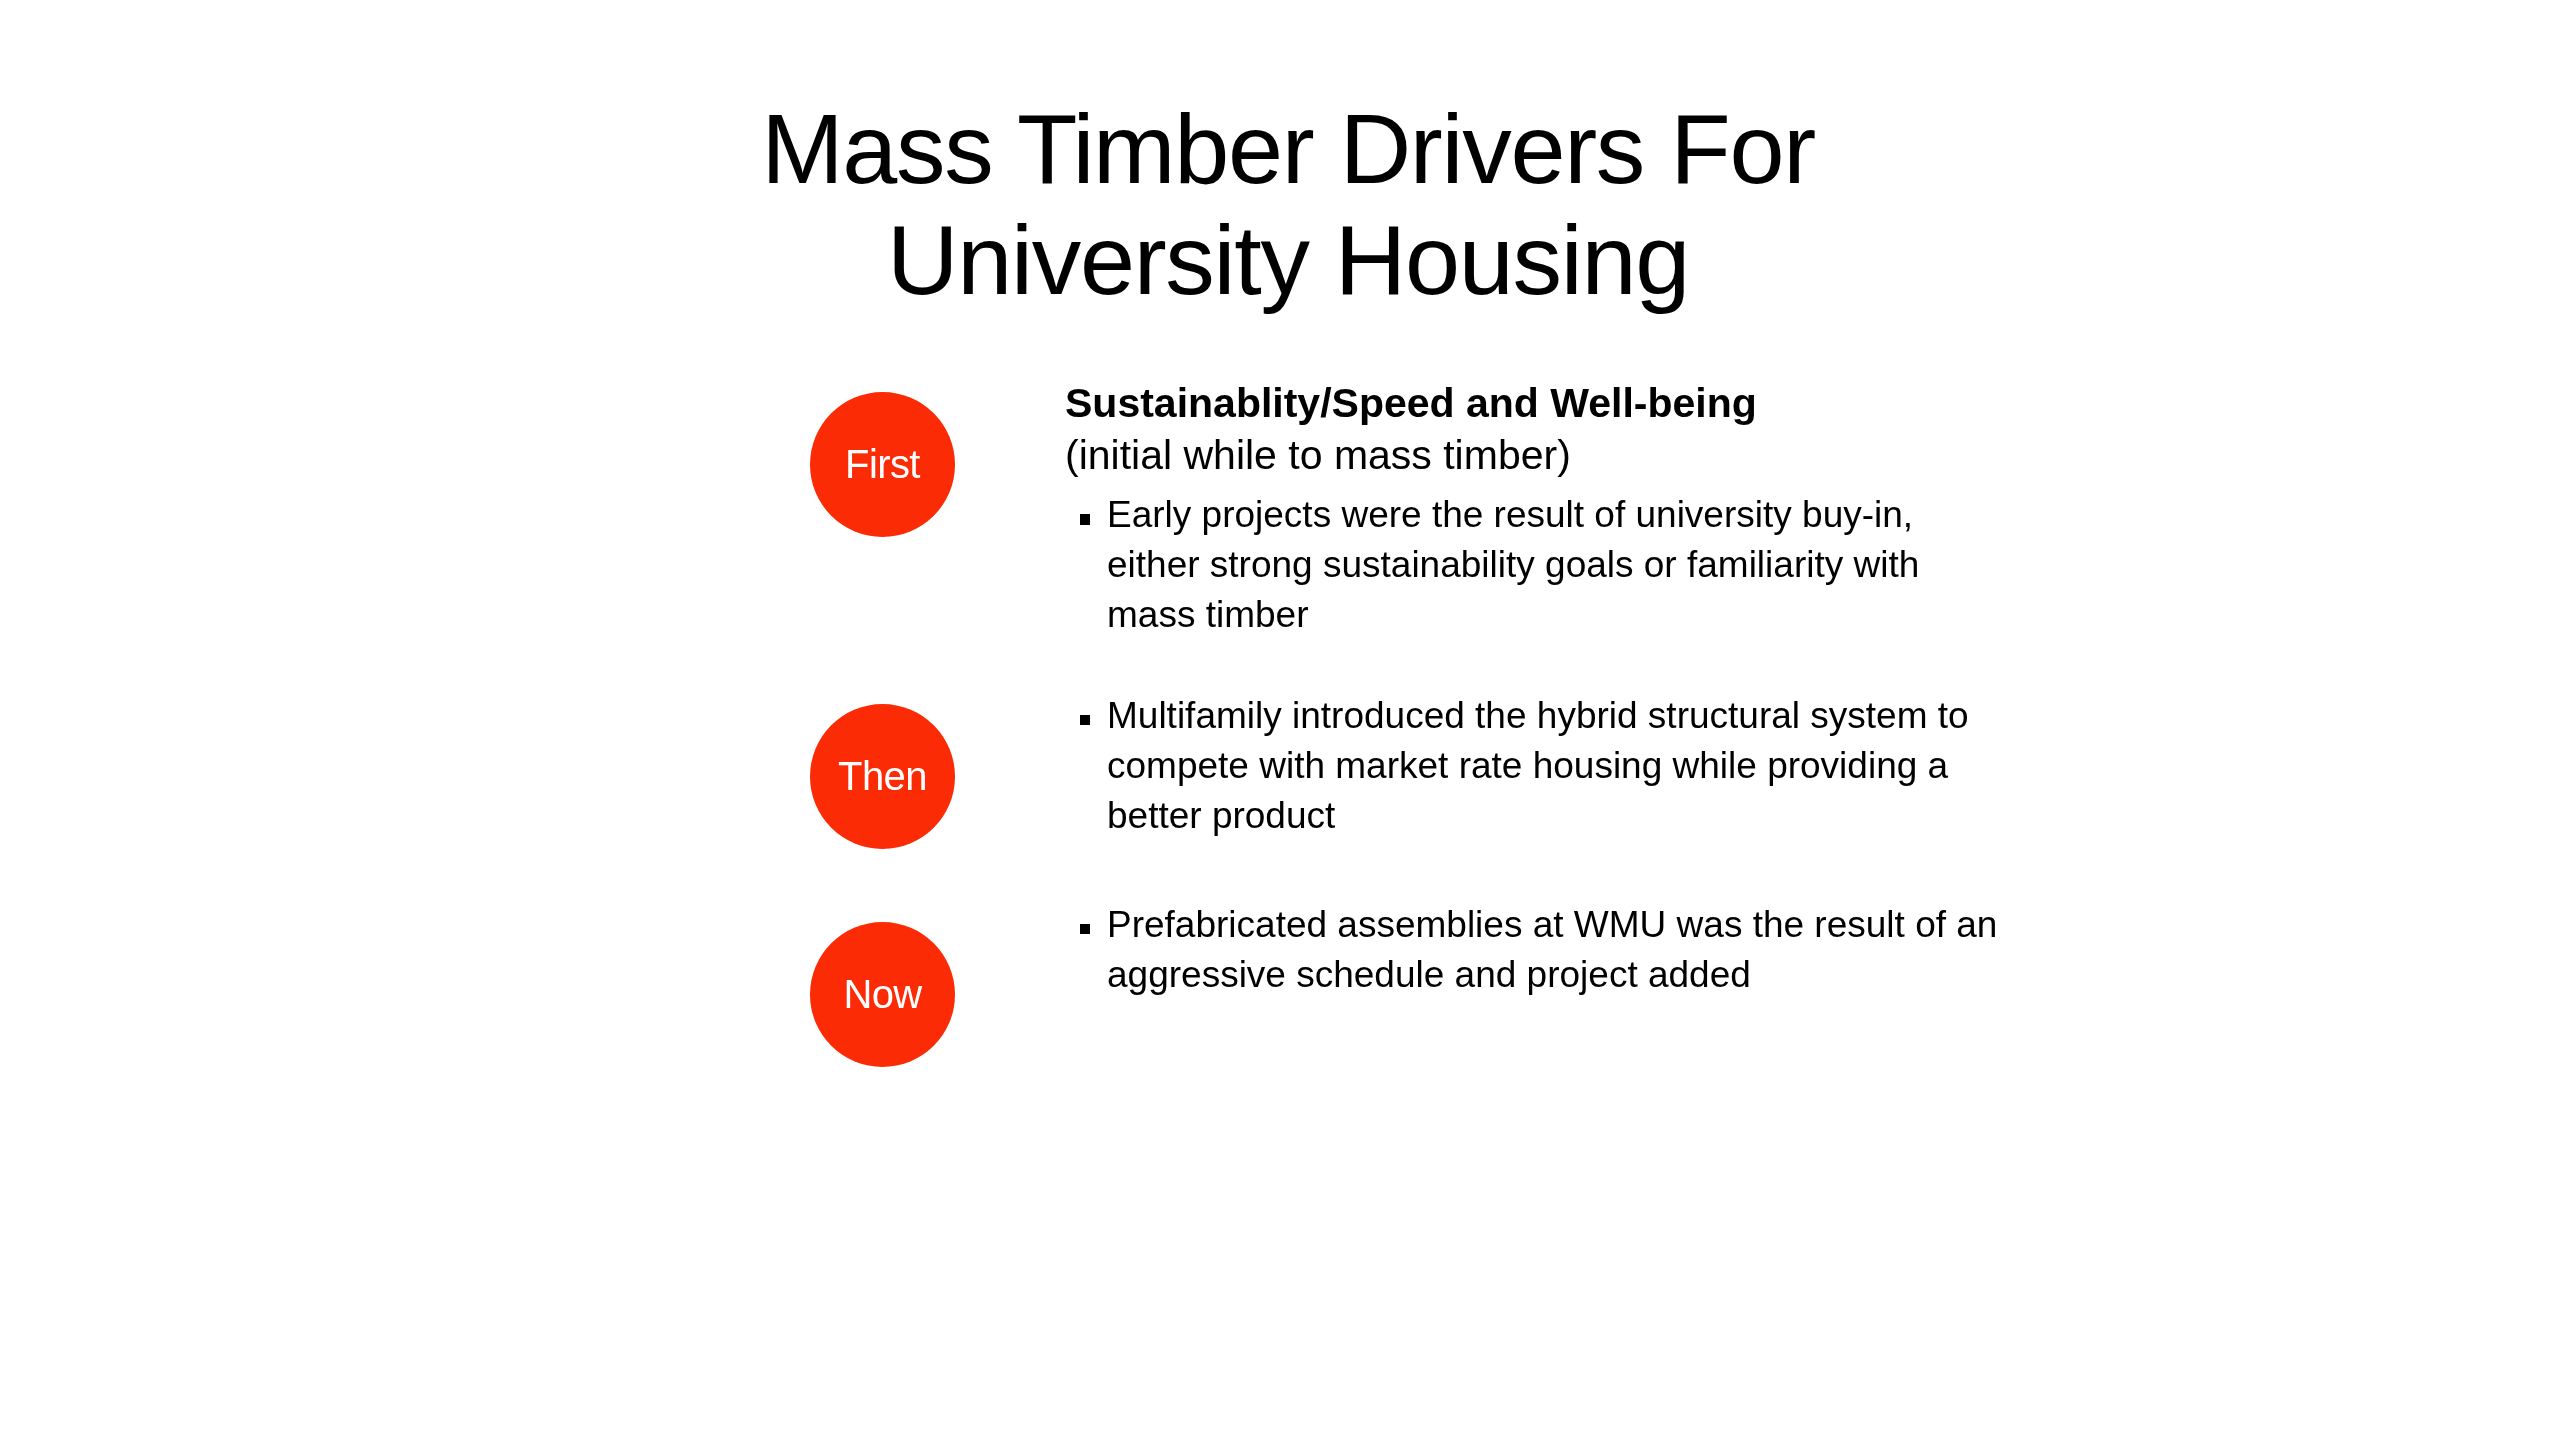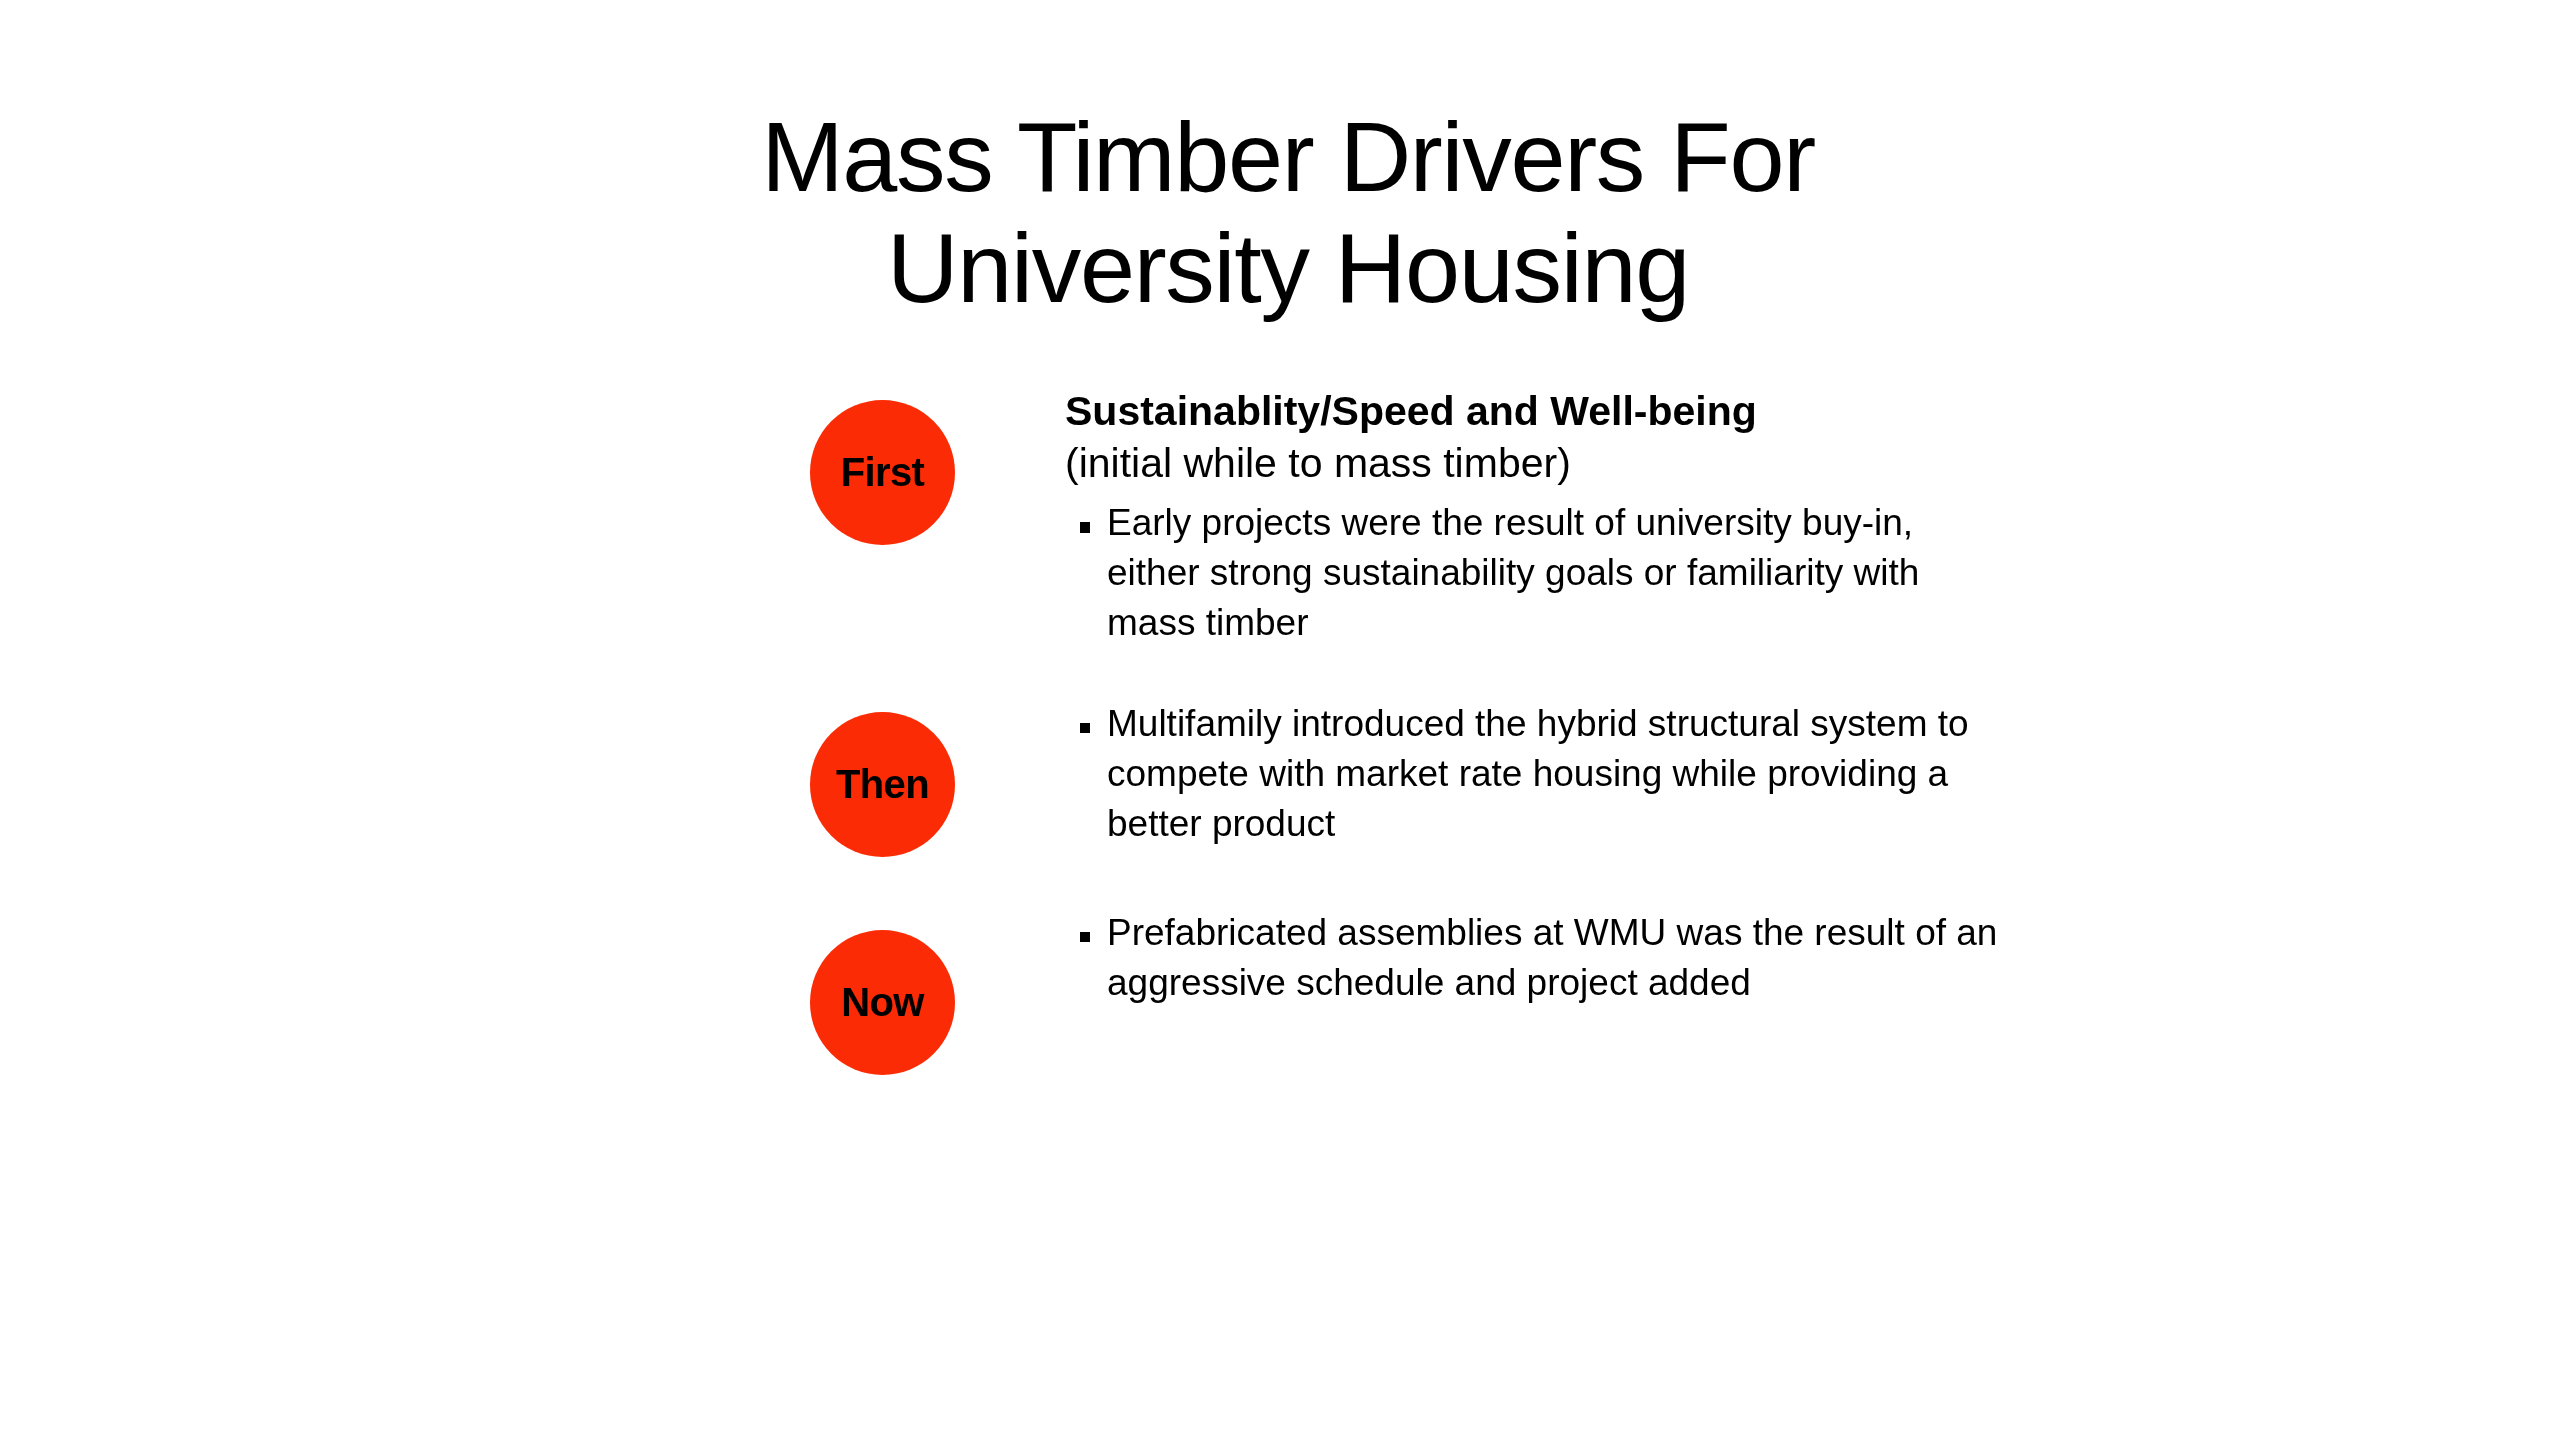--- a/index.html
+++ b/index.html
@@ -16,21 +16,21 @@
   }
   .slide {
     position: relative;
     width: 2576px;
     height: 1449px;
     background: #ffffff;
     box-sizing: border-box;
   }
   .title {
     width: 1339px;
-    margin: 12px auto;
+    margin: 4px auto;
     padding-top: 90px;
     text-align: center;
     font-size: 99px;
     line-height: 1.12;
     font-weight: 400;
     letter-spacing: -1.3px;
   }
   .rows {
     margin-top: 57px;
     padding-left: 810px;
@@ -45,26 +45,26 @@
     flex: 0 0 185px;
     display: flex;
     justify-content: flex-start;
     align-items: center;
   }
   .badge {
     width: 145px;
     height: 145px;
     border-radius: 50%;
     background: #fb2b05;
-    color: #000000;
+    color: #ffffff;
     display: flex;
     align-items: center;
     justify-content: center;
     font-size: 40px;
-    font-weight: 700;
+    font-weight: 400;
     letter-spacing: -0.6px;
   }
   .row-1 .badge-col { align-items: center; padding-top: 19px; }
   .row-2 .badge-col { align-items: center; padding-top: 25.5px; }
   .row-3 .badge-col { align-items: center; padding-top: 35px; }
 
   .content {
     flex: 1 1 auto;
     padding-left: 70px;
     padding-top: 3.8px;

